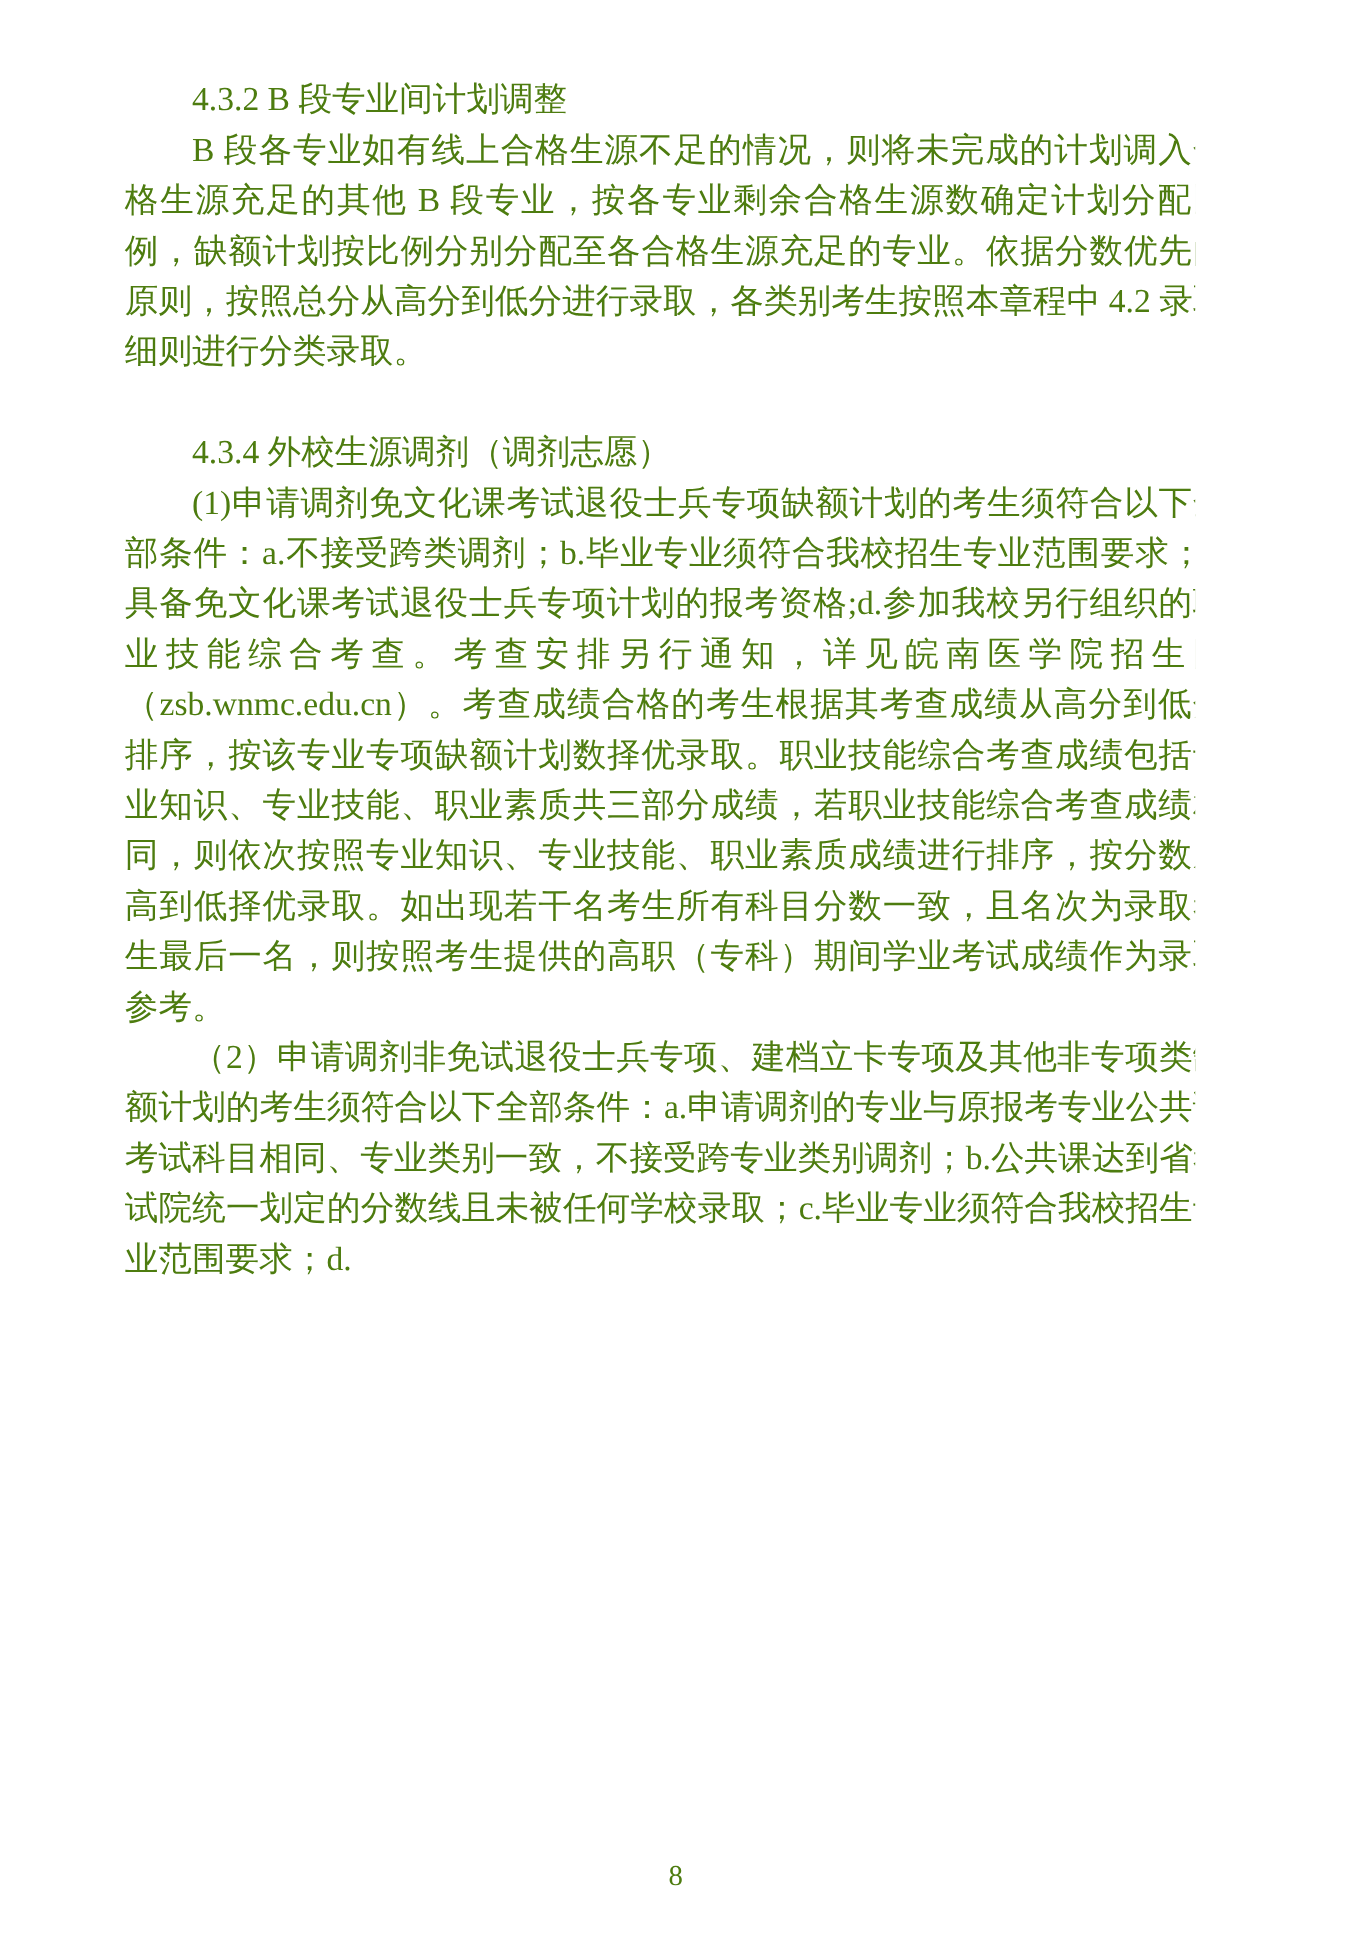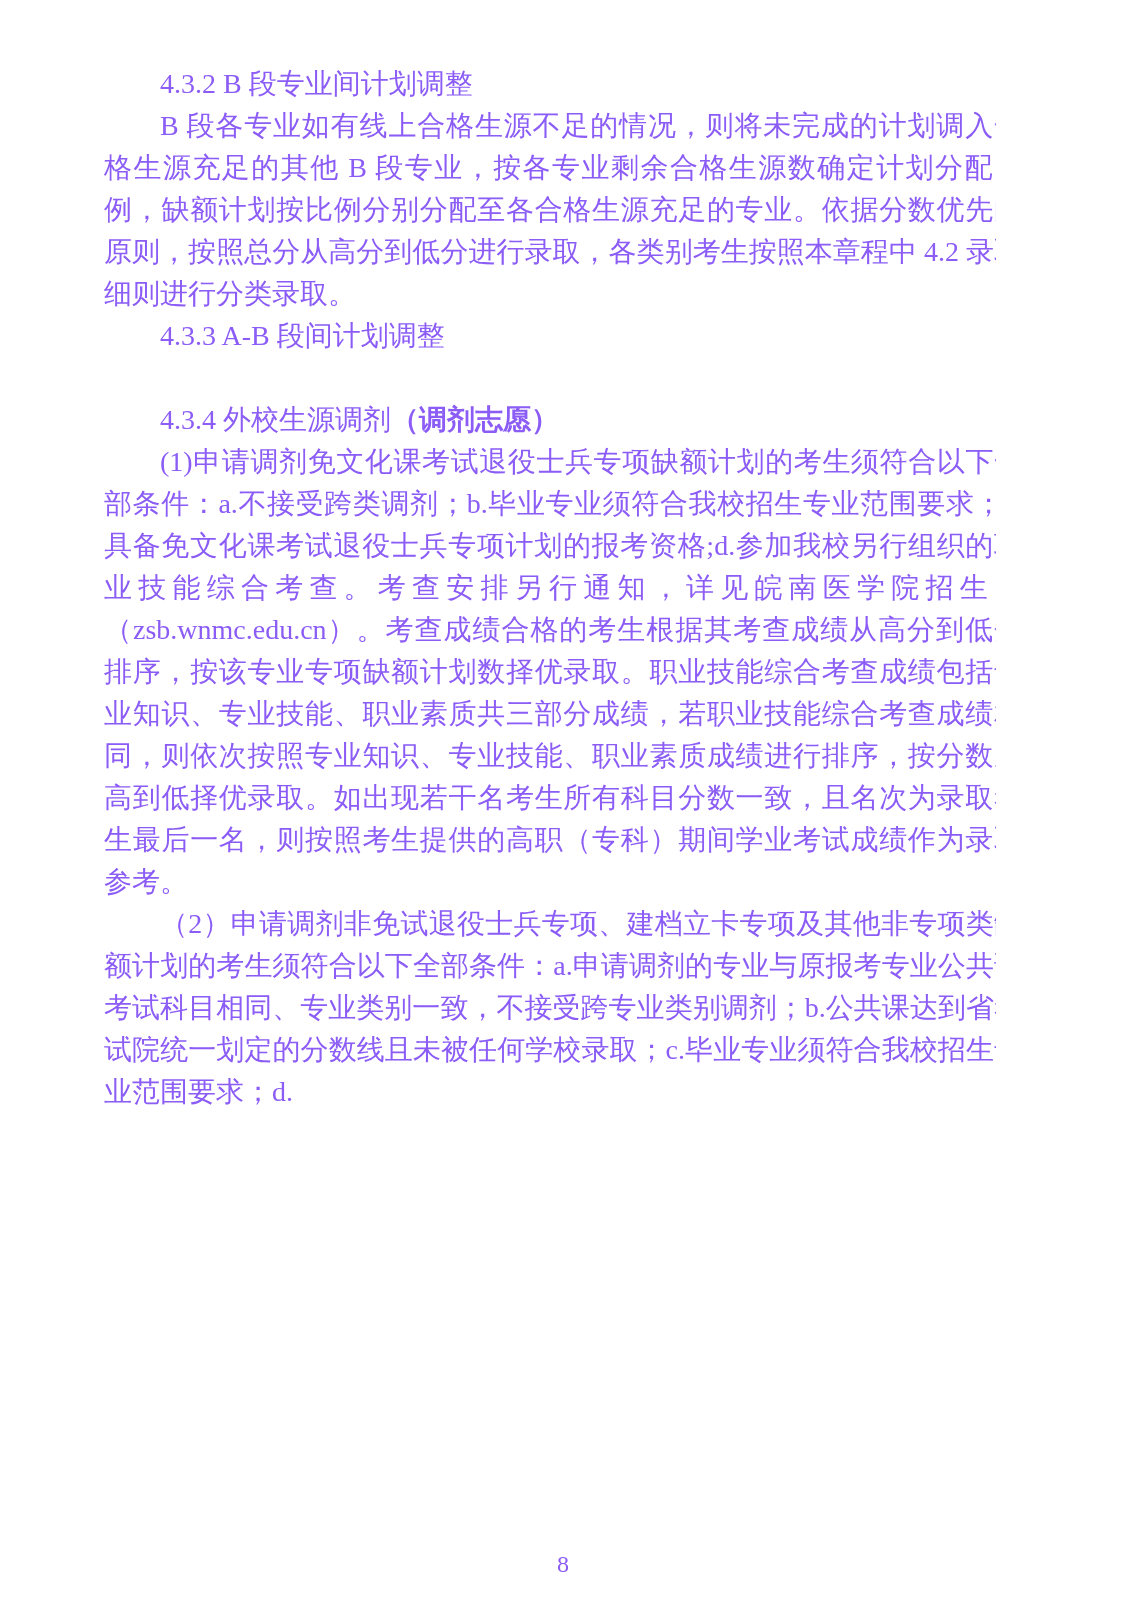--- a/index.html
+++ b/index.html
@@ -7,21 +7,21 @@
     padding: 0;
     background: #ffffff;
   }
   .page {
     position: relative;
     width: 996px;
     height: 1616px;
     background: #ffffff;
     overflow: hidden;
     font-family: "Liberation Serif", "DejaVu Serif", serif;
-    color: #8b5cf6;
+    color: #4d7c0f;
   }
   .content {
     position: absolute;
     left: 104px;
     top: 63px;
     width: 918px;
   }
   .para, .heading {
     margin: 0;
     font-size: 28px;
@@ -31,21 +31,21 @@
   }
   .para {
     text-align: justify;
     text-justify: inter-ideograph;
   }
   .heading {
     text-align: left;
     white-space: nowrap;
   }
   .bold {
-    font-weight: 700;
+    font-weight: 400;
   }
   .spacer-line {
     height: 42px;
   }
   .page-number {
     position: absolute;
     top: 1550px;
     left: 0;
     width: 1126px;
     text-align: center;
@@ -57,21 +57,20 @@
 </head>
 <body>
 
 <div class="page">
   <div class="content">
 
     <p class="heading">4.3.2 B 段专业间计划调整</p>
 
     <p class="para">B 段各专业如有线上合格生源不足的情况，则将未完成的计划调入合格生源充足的其他 B 段专业，按各专业剩余合格生源数确定计划分配比例，缺额计划按比例分别分配至各合格生源充足的专业。依据分数优先的原则，按照总分从高分到低分进行录取，各类别考生按照本章程中 4.2 录取细则进行分类录取。</p>
 
-    <p class="heading">4.3.3 A-B 段间计划调整</p>
 
 
 
     <div class="spacer-line"></div>
 
     <p class="heading"><span>4.3.4 外校生源调剂</span><span class="bold">（调剂志愿）</span></p>
 
 
     <p class="para">(1)申请调剂免文化课考试退役士兵专项缺额计划的考生须符合以下全部条件：a.不接受跨类调剂；b.毕业专业须符合我校招生专业范围要求；c.具备免文化课考试退役士兵专项计划的报考资格;d.参加我校另行组织的职业技能综合考查。考查安排另行通知，详见皖南医学院招生网（zsb.wnmc.edu.cn）。考查成绩合格的考生根据其考查成绩从高分到低分排序，按该专业专项缺额计划数择优录取。职业技能综合考查成绩包括专业知识、专业技能、职业素质共三部分成绩，若职业技能综合考查成绩相同，则依次按照专业知识、专业技能、职业素质成绩进行排序，按分数从高到低择优录取。如出现若干名考生所有科目分数一致，且名次为录取考生最后一名，则按照考生提供的高职（专科）期间学业考试成绩作为录取参考。</p>
 

